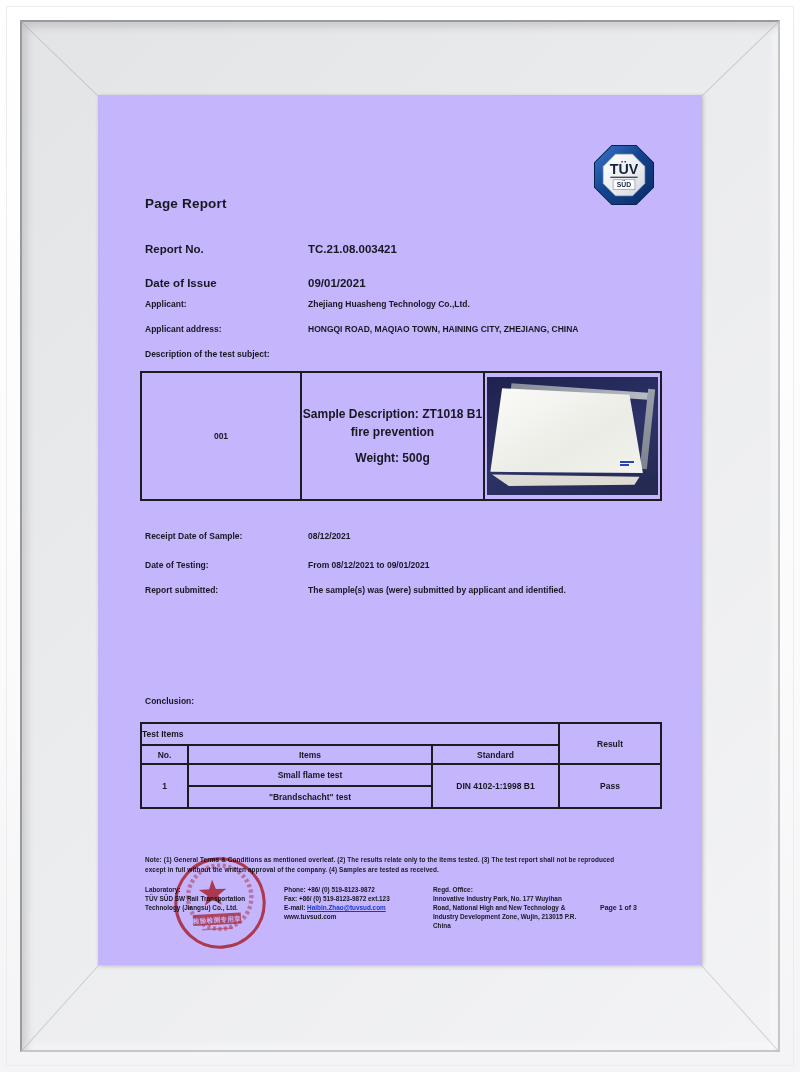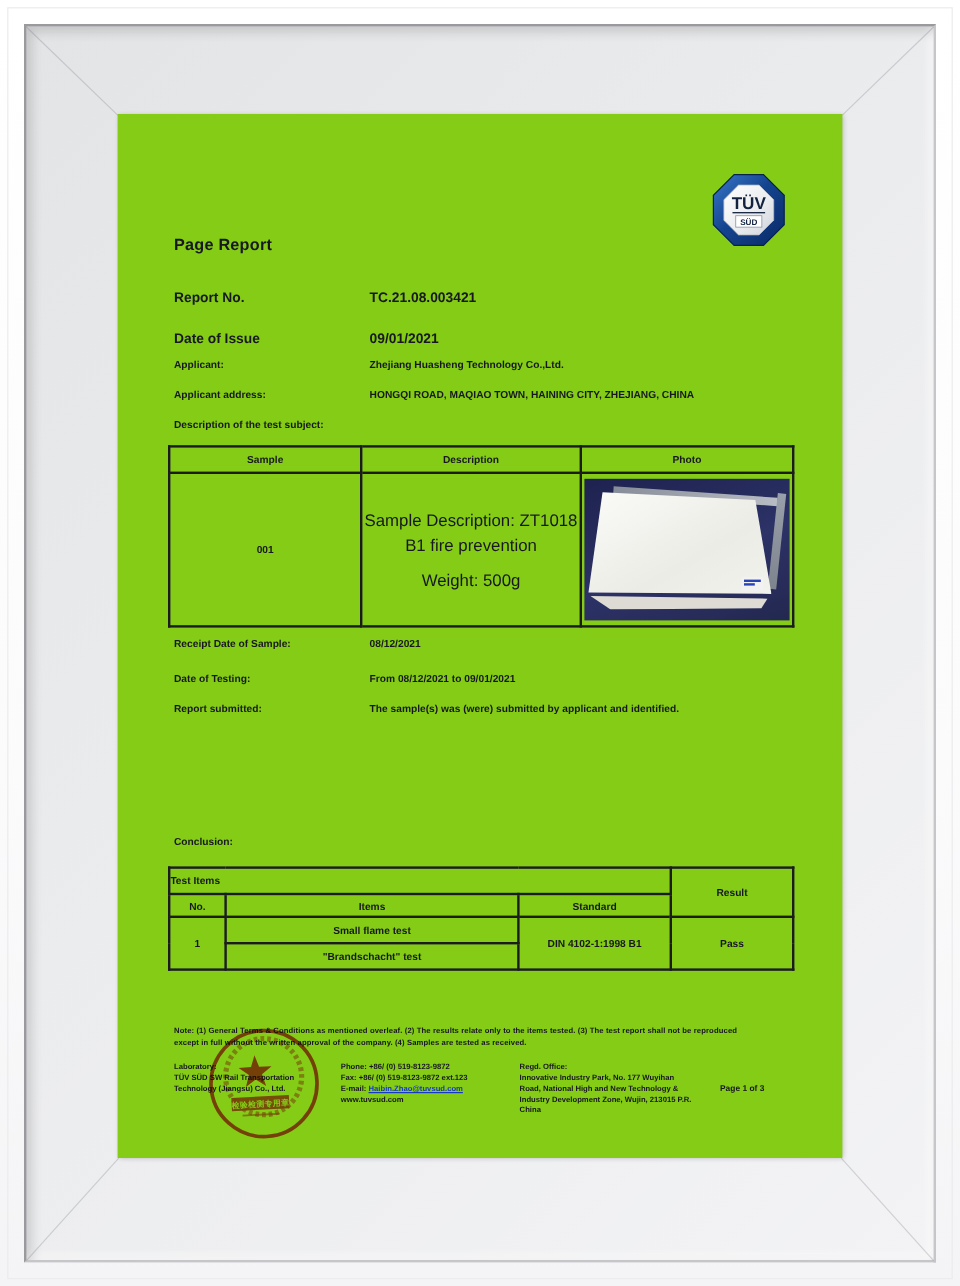--- a/index.html
+++ b/index.html
@@ -18,35 +18,35 @@
     box-shadow:inset 4px 4px 10px rgba(0,0,0,.16), inset -3px -3px 8px rgba(255,255,255,.85);
   }
   .miter{position:absolute;height:1px;background:rgba(120,120,128,.28);transform-origin:left center;}
   .miter.tl{left:22px;top:22px;width:106px;transform:rotate(44deg);}
   .miter.tr{left:778px;top:22px;width:106px;transform:rotate(136deg);}
   .miter.bl{left:22px;top:1050px;width:115px;transform:rotate(-48deg);}
   .miter.br{left:778px;top:1050px;width:115px;transform:rotate(228deg);}
   
   .document{
     position:absolute;left:98px;top:95px;width:604px;height:870px;
-    background:#84cc16;box-shadow:1px 1px 4px rgba(0,0,0,.22);
+    background:#c4b5fd;box-shadow:1px 1px 4px rgba(0,0,0,.22);
   }
   .abs{position:absolute;}
   .doc-title{font-size:13.5px;font-weight:bold;letter-spacing:.2px;}
   .big-lbl{font-size:11.5px;font-weight:bold;}
   .big-val{font-size:11.5px;font-weight:bold;}
   .lbl{font-size:8.5px;font-weight:bold;}
   .val{font-size:8.5px;font-weight:bold;}
   
   table{border-collapse:collapse;table-layout:fixed;}
   .sample-table{position:absolute;left:42px;top:276px;width:520px;}
   .sample-table th,.sample-table td{border:2px solid #1b1b22;font-size:8.5px;font-weight:bold;text-align:center;padding:0;}
   .sample-table th{height:20px;}
   .sample-table td{height:126px;vertical-align:middle;}
-  .desc-cell p{margin:0;font-size:14px;font-weight:normal;line-height:1.5;}
+  .desc-cell p{margin:0;font-size:12px;font-weight:bold;line-height:1.5;}
   .desc-cell p + p{margin-top:8px;}
   .photo-cell{padding:0;}
   
   .photo{position:relative;width:171px;height:118px;margin:0 auto;
     background:linear-gradient(160deg,#1d224f 0%,#2d3267 55%,#232850 100%);overflow:hidden;}
   .ruler-top{position:absolute;left:14%;top:9%;width:80%;height:7px;background:linear-gradient(90deg,#878d98,#b8bcc4);transform:rotate(4deg);}
   .ruler-right{position:absolute;right:4%;top:10%;width:7px;height:68%;background:linear-gradient(180deg,#9aa0aa,#7e848e);transform:rotate(6deg);}
   .sheet{position:absolute;left:1%;top:4%;width:98%;height:92%;
     clip-path:polygon(8% 6%,84% 12%,92% 84%,1% 83%);
     background:linear-gradient(150deg,#fbfbf9 0%,#ececе6 55%,#f4f4f0 100%);
@@ -120,25 +120,20 @@
 
   <div class="abs lbl" style="left:47px;top:254px;">Description of the test subject:</div>
 
   <table class="sample-table">
     <colgroup>
         <col style="width:160px">
         <col style="width:183px">
         <col style="width:177px">
       </colgroup>
     <tbody>
-        <tr>
-      <th>Sample</th>
-      <th>Description</th>
-      <th>Photo</th>
-    </tr>
     <tr>
       <td>001</td>
       <td class="desc-cell">
         <p>Sample Description: ZT1018 B1 fire prevention</p>
         <p>Weight: 500g</p>
       </td>
       <td class="photo-cell">
         <div class="photo">
           <div class="ruler-top"></div>
           <div class="ruler-right"></div>

